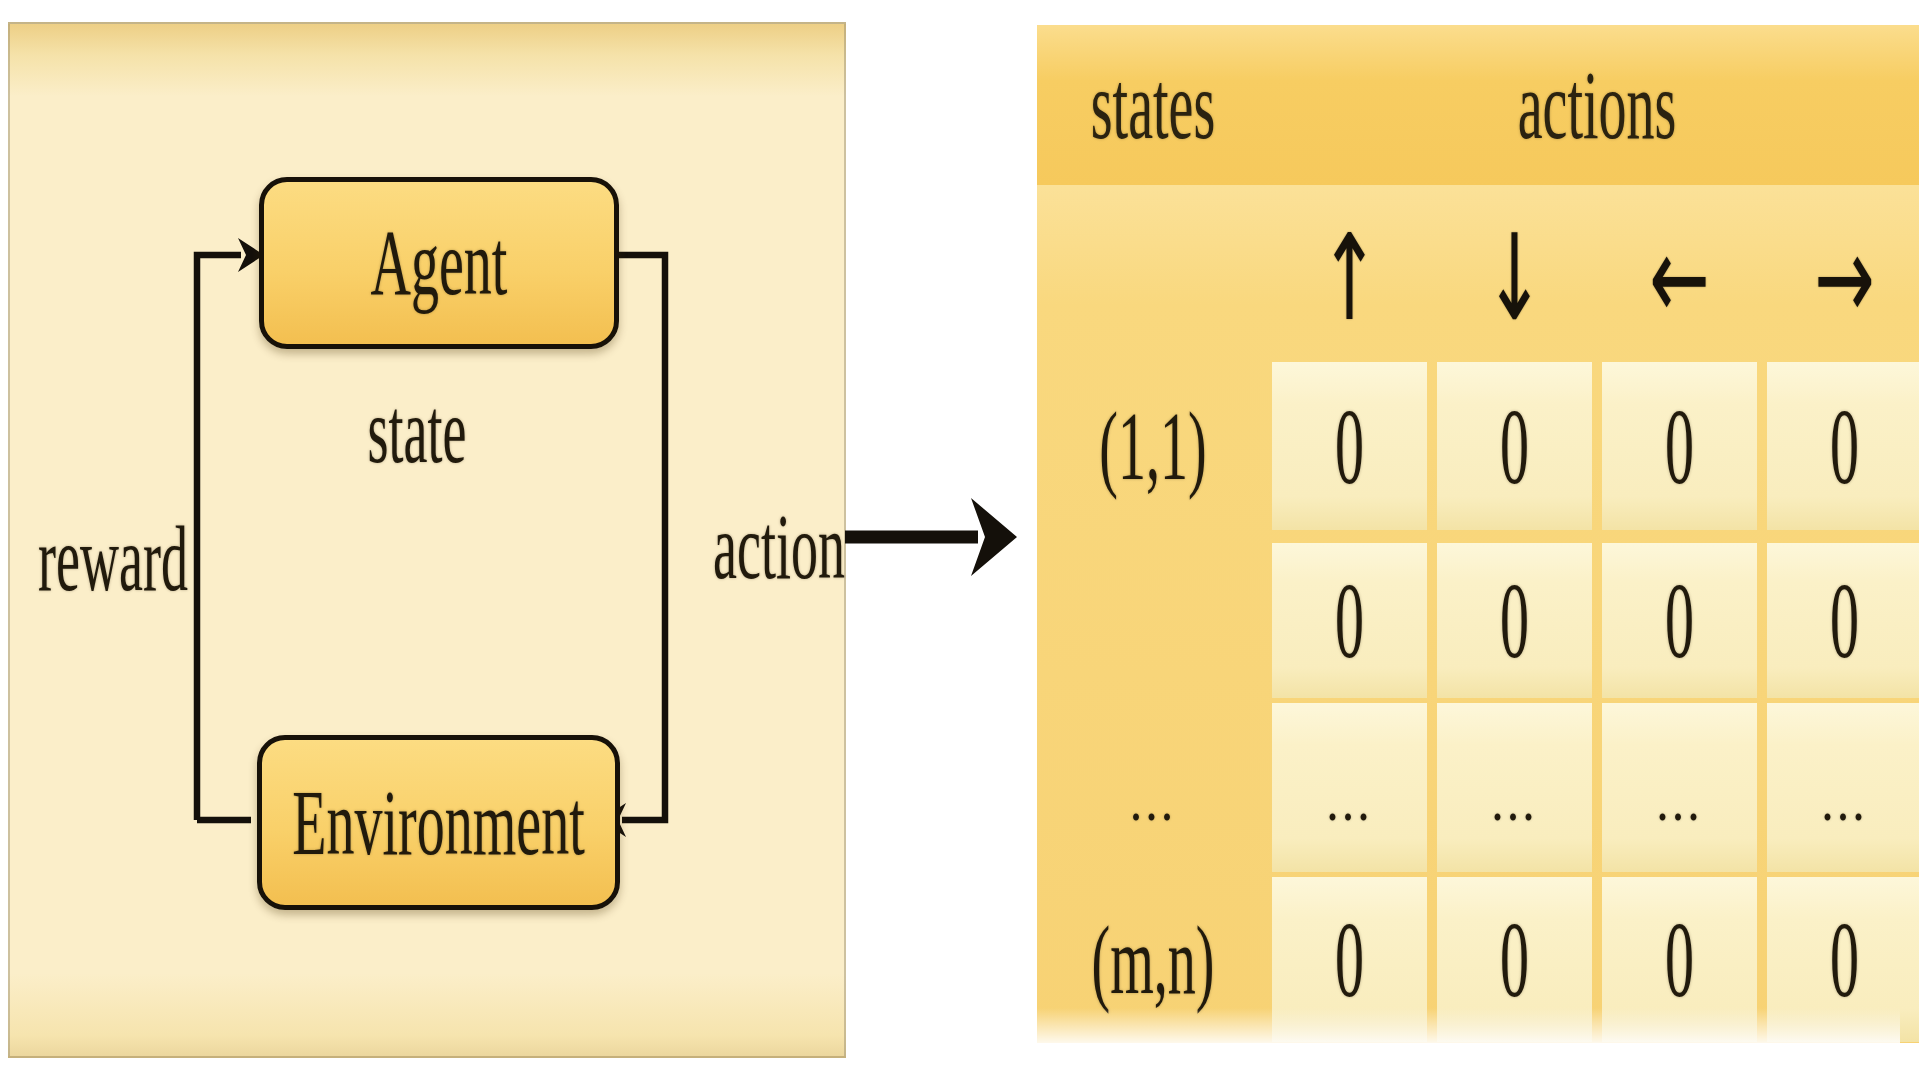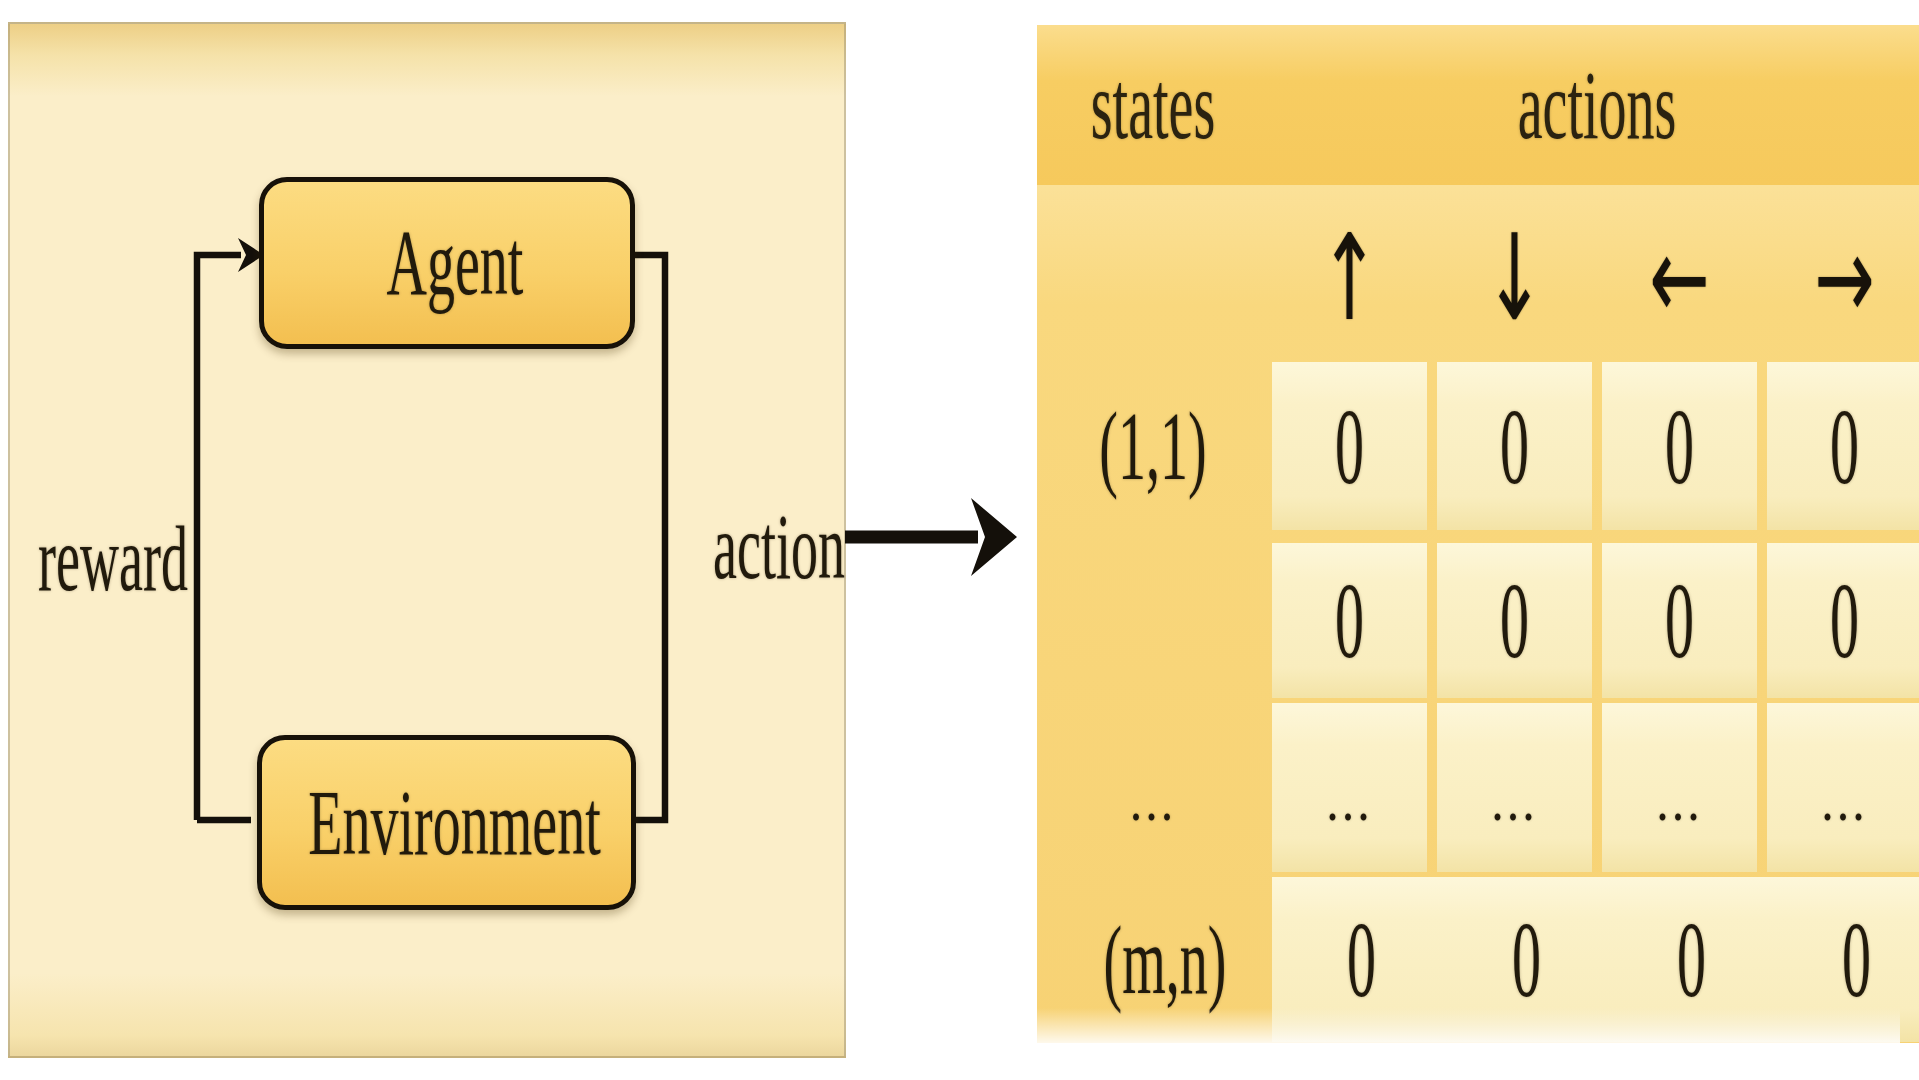--- a/index.html
+++ b/index.html
@@ -9,21 +9,21 @@
   .flexc{display:flex;align-items:center;justify-content:center;}
   .txt{display:inline-block;transform:scaleY(1.72);transform-origin:center;
        text-shadow:0 0 2px rgba(45,32,8,0.35);white-space:nowrap;}
 
   
   #left-panel{left:8px;top:22px;width:838px;height:1036px;
     background:linear-gradient(180deg,#edcf86 0%,#f5e2a9 3%,#fbeec9 7%,#fbeec9 92%,#f6e4ae 98%,#ecd79e 100%);
     border:2px solid rgba(148,138,108,0.45);box-sizing:border-box;}
   .node-box{background:linear-gradient(180deg,#fcdc82 0%,#f9d069 55%,#f3bf50 100%);
     border:5px solid #171108;border-radius:28px;box-shadow:0 5px 8px rgba(70,45,0,0.30);
-    font-size:56px;padding-left:16px;}
+    font-size:56px;}
   .node-box .txt{transform:scaleY(1.65);}
   #agent-box{left:249px;top:153px;width:350px;height:162px;}
   #env-box{left:247px;top:711px;width:353px;height:165px;}
   .loop-label{font-size:54px;width:200px;height:70px;}
   #state-label{left:267px;top:372px;width:280px;height:70px;font-size:54px;}
   #reward-label{left:3px;top:500px;}
   #action-label{left:669px;top:488px;text-align:center;}
   svg{display:block;}
 
   
@@ -40,21 +40,21 @@
   .arrow-cell{top:10px;width:155px;height:165px;font-family:"DejaVu Sans",sans-serif;
     font-size:72px;font-weight:400;color:#17120a;}
   .arrow-cell .txt{transform:scaleY(1.65);text-shadow:0 0 1.5px rgba(45,32,8,0.4);}
   .col-0{left:235px;} .col-1{left:400px;} .col-2{left:565px;} .col-3{left:730px;}
   .row-label{left:0;width:232px;font-size:56px;}
   .q-cell{width:155px;
     background:linear-gradient(180deg,#fdf7da 0%,#fbf1c8 25%,#f9edbe 80%,#f3e3a6 100%);
     font-size:58px;}
   .q-cell .txt{transform:scaleY(1.85);}
   .row-top-0{top:177px;height:168px;} .row-top-1{top:358px;height:155px;}
-  .row-top-2{top:518px;height:169px;} .row-top-3{top:692px;height:165px;padding-left:12px;}
+  .row-top-2{top:518px;height:169px;} .row-top-3{top:692px;height:165px;}
   .dots .txt{transform:scaleY(1.2) translateY(10px);letter-spacing:3px;font-size:50px;}
   #table-bottom-fade{left:1015px;top:1008px;width:885px;height:46px;
     background:linear-gradient(180deg,rgba(255,255,255,0) 0%,#ffffff 88%);pointer-events:none;}
 </style>
 </head>
 <body>
 
 <div id="page">
 
   <div id="left-panel" class="abs">
@@ -72,20 +72,23 @@
     </svg>
 
     <div id="agent-box" class="abs flexc node-box">
       <span class="txt">Agent</span>
     </div>
 
     <div id="env-box" class="abs flexc node-box">
       <span class="txt">Environment</span>
     </div>
 
+    <div id="state-label" class="abs flexc">
+      <span class="txt">state</span>
+    </div>
 
     <div id="reward-label" class="abs flexc loop-label">
       <span class="txt">reward</span>
     </div>
 
     <div id="action-label" class="abs flexc loop-label">
       <span class="txt">action</span>
     </div>
   </div>
 

